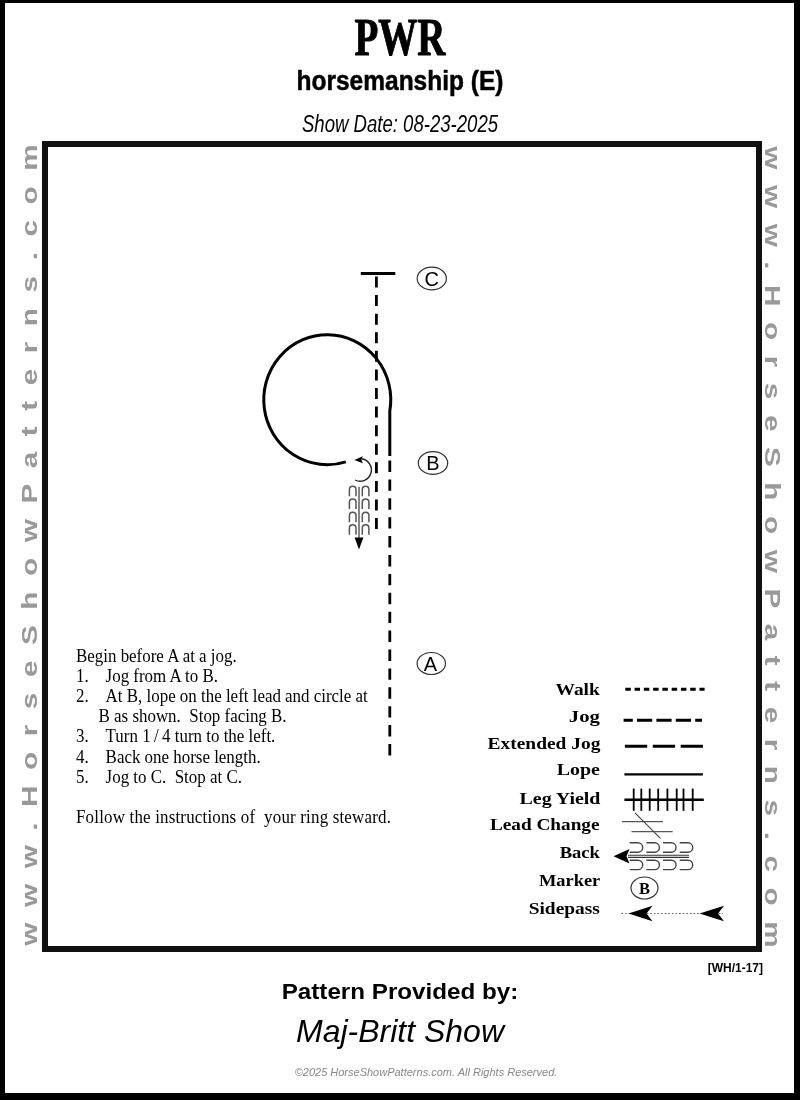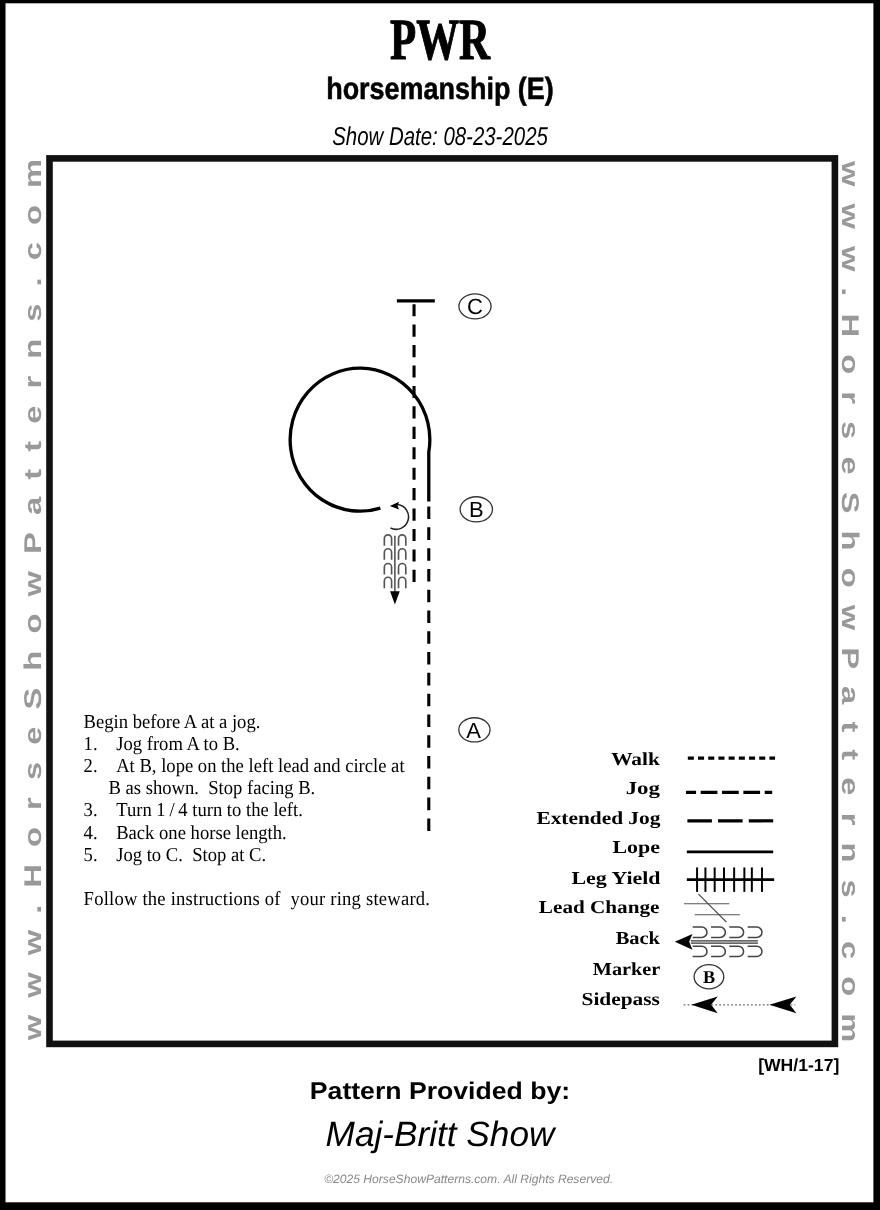--- a/index.html
+++ b/index.html
@@ -145,19 +145,19 @@
 <ellipse cx="644.5" cy="888" rx="13.5" ry="11" fill="none" stroke="#333" stroke-width="1.2"></ellipse>
 <text x="644.5" y="893.8" font-family="Liberation Serif" font-weight="bold" font-size="16.5" text-anchor="middle" fill="#000">B</text>
 
 <line x1="621.5" y1="913.5" x2="723" y2="913.5" stroke="#666" stroke-width="1.1" stroke-dasharray="1.6 2"></line>
 
 <polygon points="628.5,913.5 652.5,905.8 646.5,913.5 652.5,921.2" fill="#000"></polygon>
 
 <polygon points="699.5,913.5 724,905.8 718,913.5 724,921.2" fill="#000"></polygon>
 </svg>
 
-<div class="abs" style="left:560px;top:961px;width:203px;text-align:right;font-weight:bold;font-size:16px;color:#000;">[WH/1-17]</div>
+<div class="abs" style="left:560px;top:961px;width:203px;text-align:right;font-weight:bold;font-size:12px;color:#000;">[WH/1-17]</div>
 
 <div class="abs" style="left:0;top:979px;width:800px;text-align:center;font-weight:bold;font-size:22px;color:#000;transform:scaleX(1.1);">Pattern Provided by:</div>
 
 <div class="abs" style="left:0;top:1013px;width:800px;text-align:center;font-style:italic;font-size:32px;color:#000;">Maj-Britt Show</div>
 
 <div class="abs" style="left:0;top:1066px;width:800px;text-align:center;font-style:italic;font-size:11px;color:#888;padding-left:26px;">©2025 HorseShowPatterns.com. All Rights Reserved.</div>
 
 </body></html>

